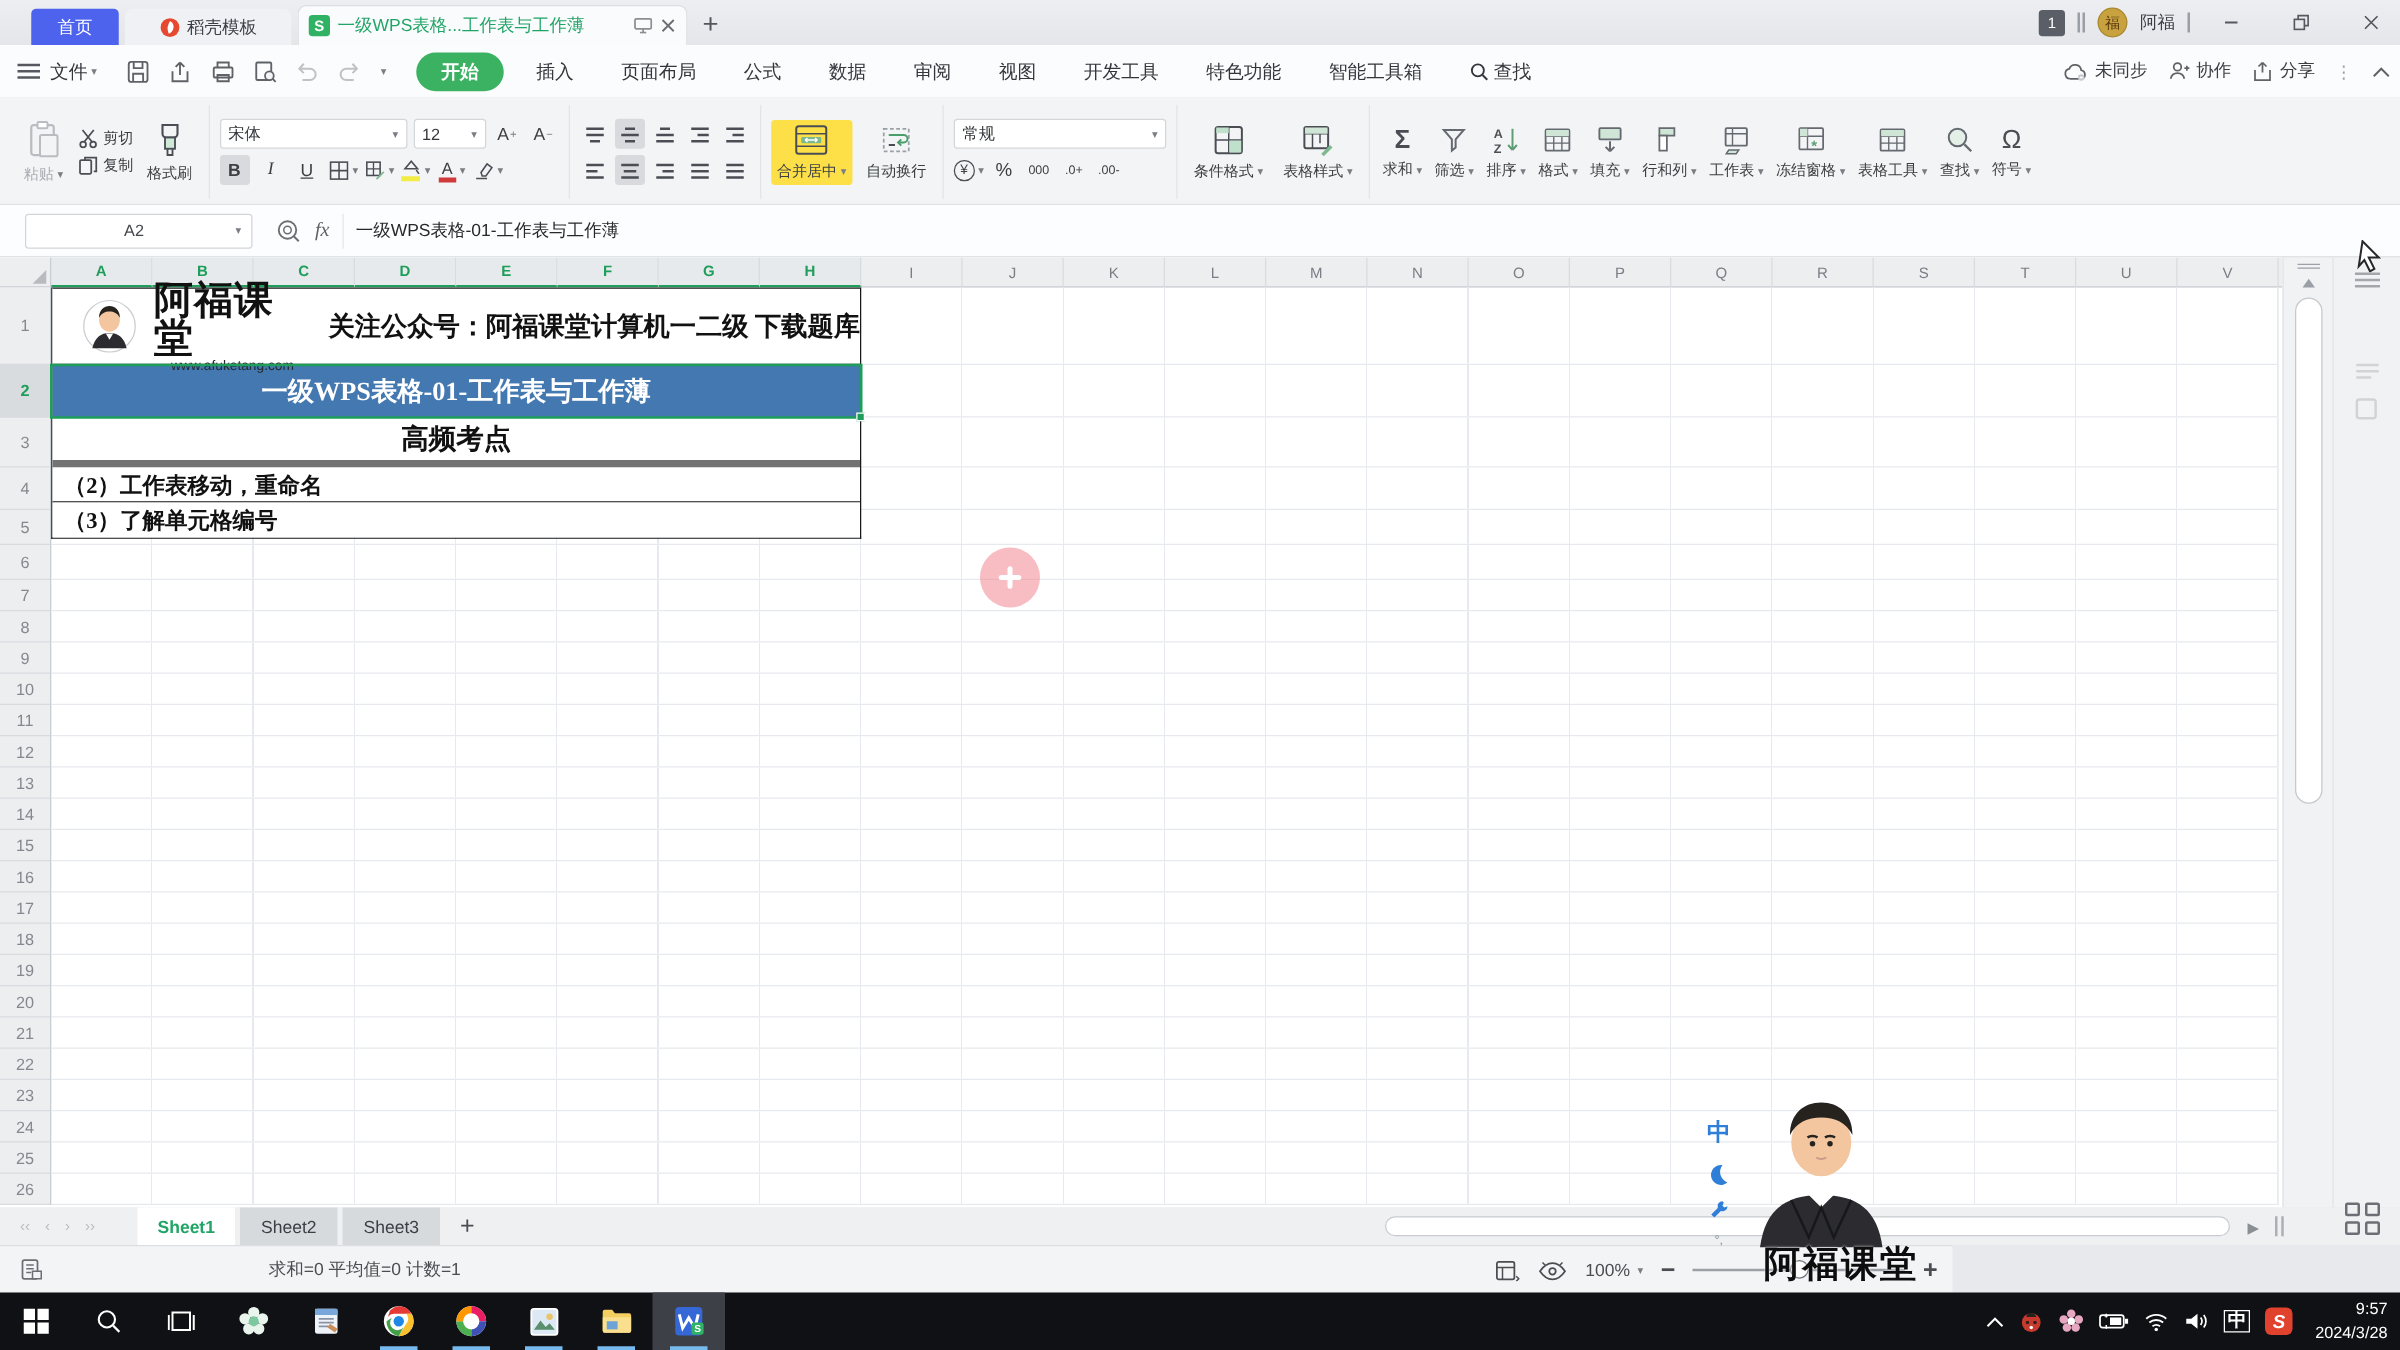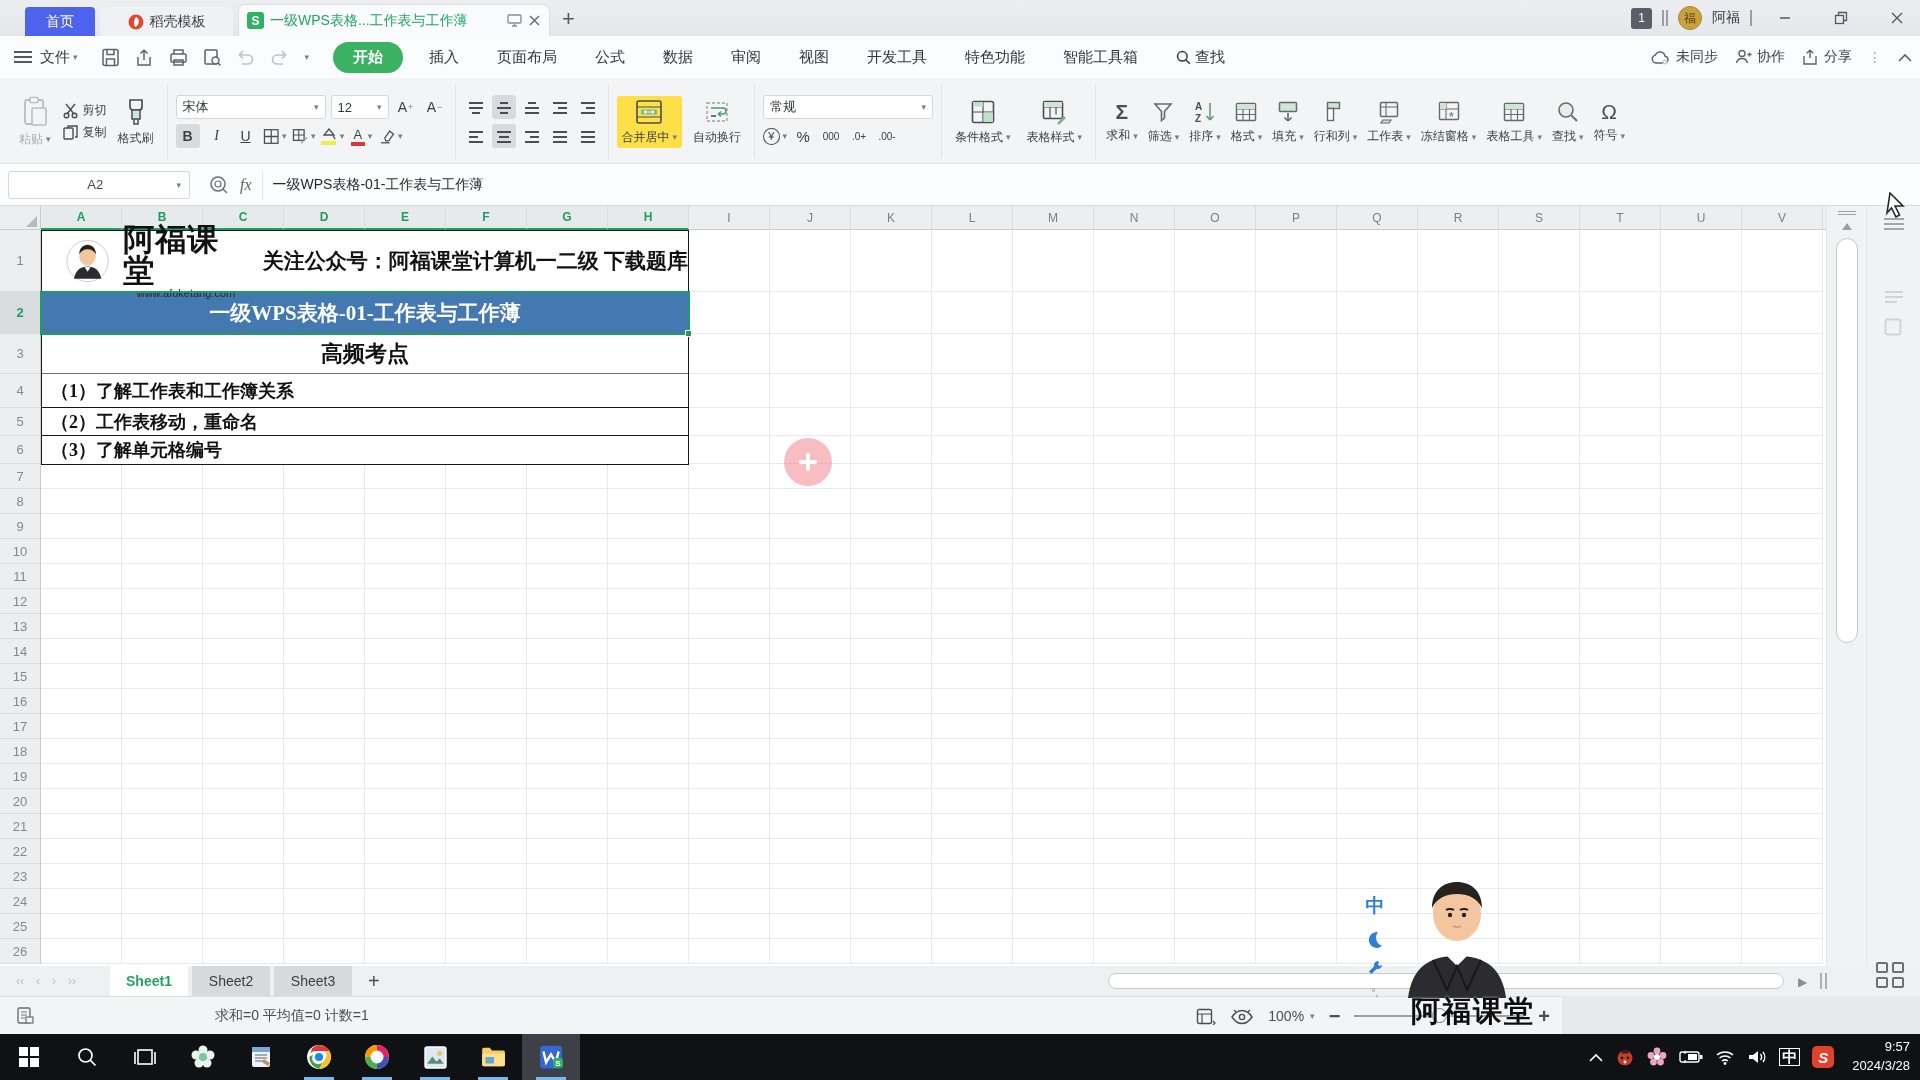--- a/index.html
+++ b/index.html
@@ -44,21 +44,21 @@
   .combo{background:#fff;border:1px solid #d3d6da;border-radius:3px;height:24px;display:flex;align-items:center;padding:0 6px;font-size:13px;color:#33363b;justify-content:space-between}
   .tbtn{width:24px;height:24px;display:flex;align-items:center;justify-content:center;border-radius:3px;font-size:14px;color:#3c4043}
   .tbtn.on{background:#d8dadd}
   .tbtn .cap{font-size:9px;color:#7a7e84;margin-left:1px}
   .gi{font-size:21px;color:#4a4e54;line-height:24px;font-weight:bold}
   #ribbon-tools{display:flex;align-items:center;gap:2px;padding:0 6px}
   .tool{display:flex;flex-direction:column;align-items:center;gap:3px;padding:2px 4px}
   .tool .lbl{font-size:12px;color:#3c4043;white-space:nowrap}
   
   #formulabar{position:absolute;left:0;top:164px;width:1920px;height:42px;background:#fcfdfe;border-bottom:1px solid #d8dade;display:flex;align-items:center}
-  .namebox{width:182px;height:28px;background:#fff;border:1px solid #d3d5d9;border-radius:3px;margin-left:8px;display:flex;align-items:center;justify-content:space-between;padding:0 8px;font-size:13px;color:#44474c}
+  .namebox{width:182px;height:28px;background:#fff;border:1px solid #d3d5d9;border-radius:3px;margin-left:20px;display:flex;align-items:center;justify-content:space-between;padding:0 8px;font-size:13px;color:#44474c}
   .namebox span:first-child{flex:1;text-align:center}
   .fx{font-family:"Liberation Serif",serif;font-style:italic;font-size:16px;color:#5f6368;margin:0 10px}
   .fml{flex:1;font-size:14px;color:#26282c;padding-left:10px;border-left:1px solid #e4e6e9;height:28px;display:flex;align-items:center}
   
   #grid{position:absolute;left:0;top:206px;width:1826px;height:760px;background:#fff;overflow:hidden}
   #hdr{position:absolute;left:0;top:0;height:24px;width:1826px;background:#eceef0;border-bottom:1px solid #c9ccd1;display:flex}
   .corner{width:41px;height:24px;border-right:1px solid #c9ccd1;position:relative}
   .corner:after{content:"";position:absolute;right:3px;bottom:3px;border-left:11px solid transparent;border-bottom:11px solid #b7bbc0}
   .ch{width:81px;height:24px;border-right:1px solid #d8dbdf;font-size:12px;color:#7a7e85;display:flex;align-items:center;justify-content:center}
   .ch.sel{color:#1e9e5a;font-weight:bold;border-bottom:2px solid #1e9e5a;background:#e7eaec}
@@ -70,21 +70,21 @@
   
   #block{position:absolute;left:41px;top:24px;width:648px;border:1px solid #17181a;border-top:none}
   .brow{background:#fff;display:flex;align-items:center}
   #b1{height:62px;border-top:1px solid #17181a;border-bottom:1px solid #17181a;padding-left:24px;gap:14px}
   .logo-col{display:flex;flex-direction:column;align-items:center;line-height:1}
   .logo-big{font-size:31px;font-weight:bold;color:#111;letter-spacing:1px}
   .logo-url{font-size:11px;color:#26282c;margin-top:2px}
   #b1 .banner{font-size:21px;color:#111;white-space:nowrap}
   #b2{height:42px;background:#4478b0;justify-content:center}
   #b2 span{color:#fff;font-size:21px}
-  #b3{height:40px;justify-content:center;border-bottom:1px solid #737373}
+  #b3{height:40px;justify-content:center;border-bottom:6px solid #737373}
   #b3 span{font-size:22px;color:#111}
   .itemrow{height:34px;border-bottom:1px solid #17181a;padding-left:9px}
   .itemrow span{font-size:18px;color:#111}
   #b5{height:28px}#b6{height:28px;border-bottom:none}
   #selbox{position:absolute;left:-2px;top:61px;width:650px;height:44px;border:2px solid #1e9e5a;pointer-events:none}
   #selhandle{position:absolute;right:-4px;bottom:-4px;width:7px;height:7px;background:#1e9e5a;border:1px solid #fff}
   
   #vscroll{position:absolute;left:1826px;top:206px;width:40px;height:760px;background:#f1f2f4;border-left:1px solid #e2e4e7}
   .vsplit{margin:5px auto 0;width:18px}.vsplit i{display:block;height:1px;background:#9aa0a6;margin:2px 0}
   .vup{margin:8px auto 0;width:0;border-left:5px solid transparent;border-right:5px solid transparent;border-bottom:7px solid #9aa0a6}
@@ -737,23 +737,20 @@
         <span class="logo-url">www.afuketang.com</span>
       </div>
       <span class="banner serifb">关注公众号：阿福课堂计算机一二级 下载题库</span>
     </div>
     <div class="brow" id="b2">
       <span class="serifb">一级WPS表格-01-工作表与工作薄</span>
     </div>
     <div class="brow" id="b3">
       <span class="serifb">高频考点</span>
     </div>
-    <div class="brow itemrow">
-        <span class="serifb">（1）了解工作表和工作簿关系</span>
-      </div>
     <div class="brow itemrow" id="b5">
         <span class="serifb">（2）工作表移动，重命名</span>
       </div>
     <div class="brow itemrow" id="b6">
         <span class="serifb">（3）了解单元格编号</span>
       </div>
     <div id="selbox">
         <div id="selhandle"></div>
       </div>
   </div>

